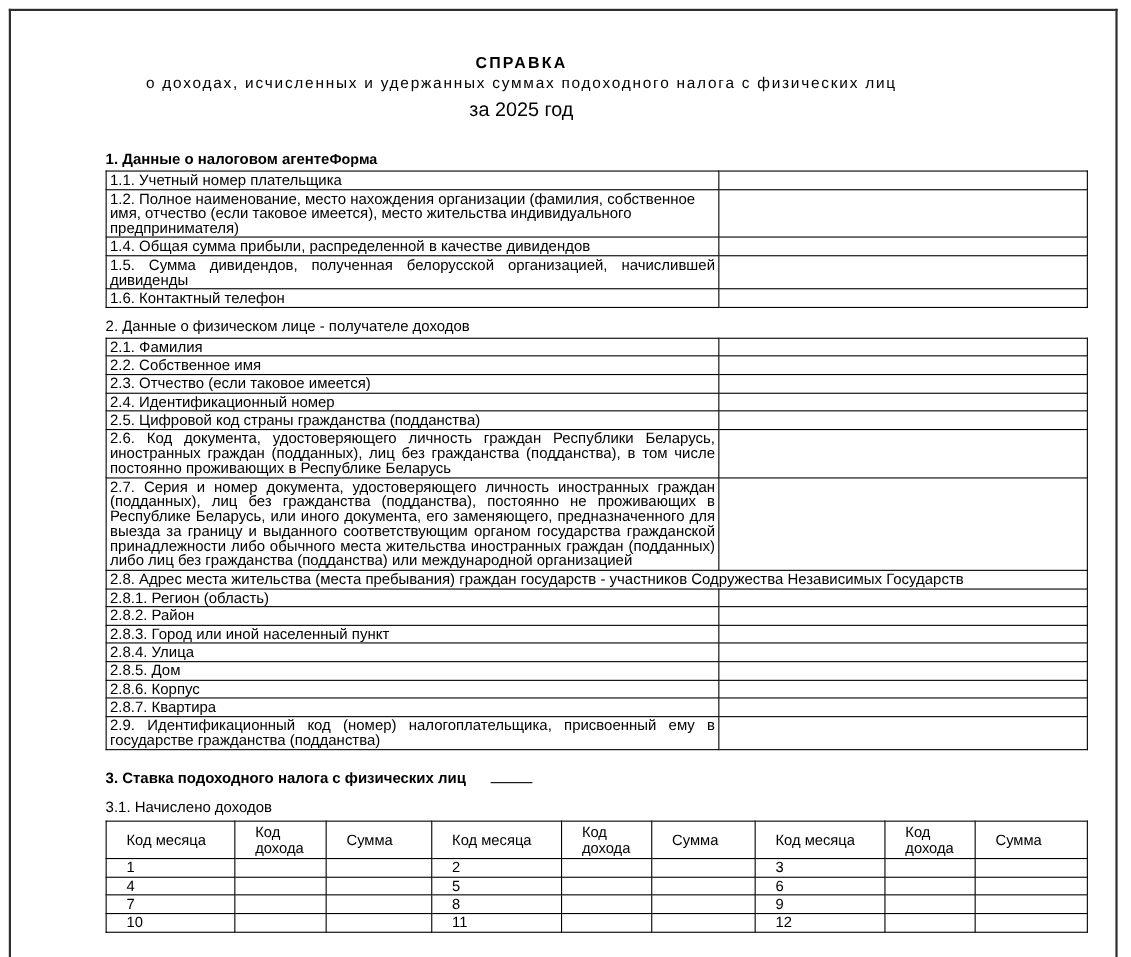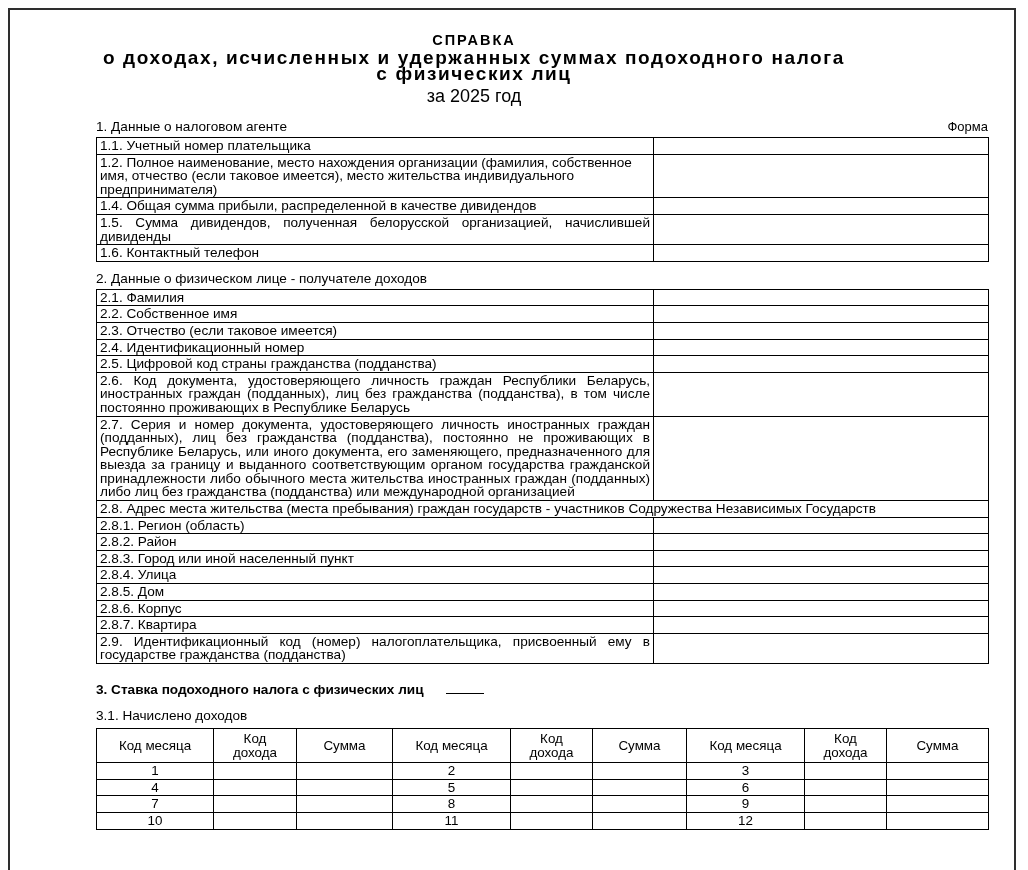--- a/index.html
+++ b/index.html
@@ -8,36 +8,36 @@
     background:#fff;color:#000;
     font-family:"Liberation Sans","DejaVu Sans",sans-serif;
     overflow:hidden;position:relative;
   }
   .frame{
     position:absolute;left:8px;top:8px;
     width:1008px;height:868px;
     border:2px solid #2e2e2e;border-bottom:none;
     box-sizing:border-box;background:#fff;
   }
-  .content{position:relative;margin:22px 26px 0 86px;width:892px;}
+  .content{position:relative;margin:40px 26px 0 86px;width:892px;}
 
   
   .header-block{position:relative;min-height:78px;}
   .title-wrap{width:756px;text-align:center;}
   .title-1{font-size:14.5px;font-weight:bold;letter-spacing:2px;line-height:16px;}
-  .title-2{font-size:19px;font-weight:bold;letter-spacing:1.6px;line-height:15.5px;margin-top:2px;}
+  .title-2{font-size:14px;font-weight:normal;letter-spacing:1.6px;line-height:15.5px;margin-top:2px;}
   .title-3{font-size:18px;margin-top:5px;}
   .annotation{
     position:absolute;top:0;right:0;text-align:right;
     font-style:italic;font-size:11px;line-height:11.5px;white-space:nowrap;
   }
 
   
-  .sec-row{display:flex;justify-content:space-between;align-items:flex-end;
-    font-size:13.6px;line-height:15px;margin-top:9px;margin-bottom:3px;}
+  .sec-row{display:flex;align-items:flex-end;
+    font-size:13.6px;line-height:15px;margin-top:9px;margin-bottom:3px;font-weight:bold;}
   .sec-plain{font-size:13.6px;line-height:15px;margin-top:9px;margin-bottom:3px;}
   .forma{font-size:13px;}
 
   
   table.form{border-collapse:collapse;width:892px;table-layout:fixed;}
   table.form td{
     border:1.5px solid #000;
     font-size:13.6px;line-height:13.6px;
     padding:1px 3px;vertical-align:top;box-sizing:border-box;
     overflow:hidden;
@@ -48,21 +48,21 @@
   td.span-head{padding-top:4px;padding-bottom:4px;}
 
   
   .rate-line{margin-top:17px;font-size:13.6px;line-height:15px;font-weight:bold;}
   .blank{display:inline-block;width:38px;height:12px;border-bottom:1.5px solid #000;margin-left:22px;}
   .sub-line{margin-top:11px;margin-bottom:5px;font-size:13.6px;line-height:15px;}
 
   table.income{border-collapse:collapse;width:892px;table-layout:fixed;}
   table.income td{
     border:1.5px solid #000;font-size:13.4px;line-height:13.6px;
-    text-align:center;padding:1px 8px;box-sizing:border-box;vertical-align:middle;
+    padding:1px 18px;box-sizing:border-box;vertical-align:middle;
   }
   table.income tr.inc-head td{padding-top:3px;padding-bottom:3px;}
 </style>
 </head>
 <body>
 
 <div class="frame">
   <div class="content">
 
     <div class="header-block">

